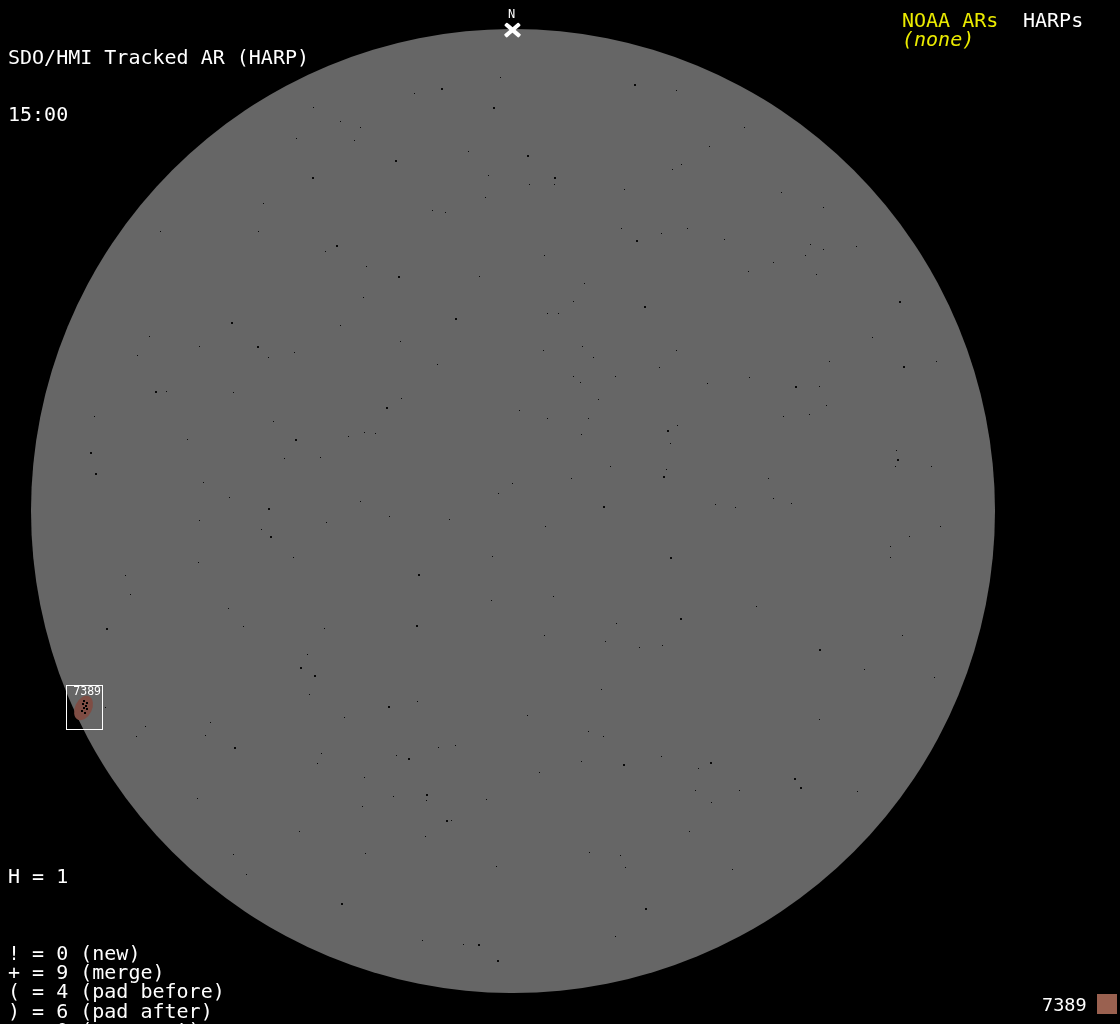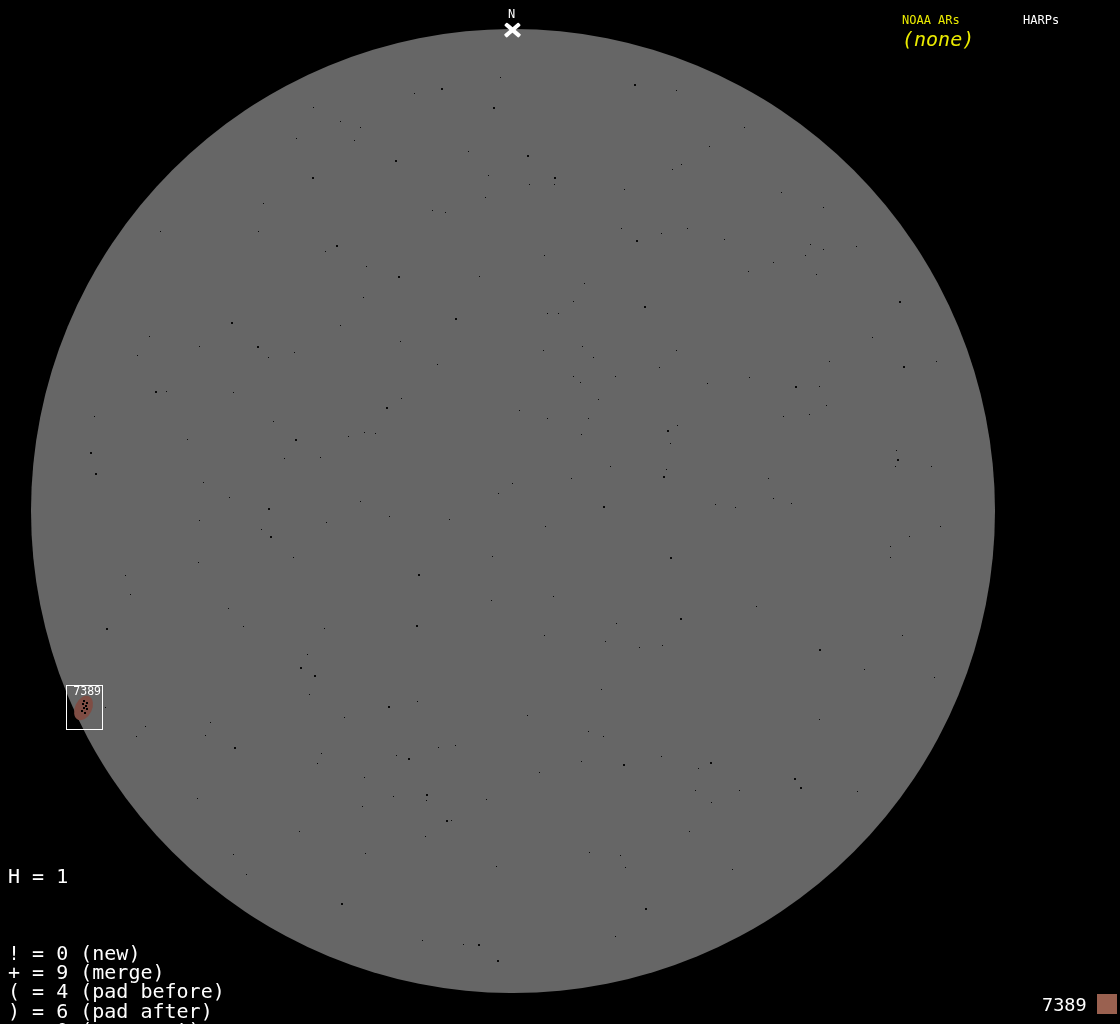--- a/index.html
+++ b/index.html
@@ -5,21 +5,21 @@
   html,body{margin:0;padding:0;background:var(--bg,#000);}
   #stage{
     position:relative;width:1120px;height:1024px;overflow:hidden;
     background:var(--bg,#000);color:var(--fg,#fff);
     font-family:"DejaVu Sans Mono","Liberation Mono",monospace;
   }
   .disk{position:absolute;border-radius:50%;background:var(--disk,#666);}
   .speck{position:absolute;background:var(--speck,#0a0a0a);}
   .title-block{position:absolute;left:8px;top:9px;font-size:20px;line-height:19.3px;white-space:pre;}
   .yellow{color:var(--accent,#ebeb00);}
-  .tr{position:absolute;top:11px;font-size:12px;line-height:19px;white-space:pre;}
+  .tr{position:absolute;top:11px;font-size:20px;line-height:19px;white-space:pre;}
   .tr2{position:absolute;top:30px;font-size:20px;line-height:19px;white-space:pre;}
   .north-label{position:absolute;font-size:12px;line-height:12px;color:var(--fg,#fff);}
   .north-cross{position:absolute;width:17px;height:15px;}
   .north-cross i{position:absolute;left:-1px;right:-1px;top:50%;height:4.4px;margin-top:-2.2px;background:var(--fg,#fff);border-radius:1px;}
   .north-cross i:first-child{transform:rotate(41deg);}
   .north-cross i:last-child{transform:rotate(-41deg);}
   .harp-box{position:absolute;border:1.5px solid var(--fg,#fff);box-sizing:border-box;}
   .harp-box-label{position:absolute;top:0px;right:1px;font-size:11.5px;line-height:11px;color:var(--fg,#fff);}
   .harp-blob{position:absolute;border-radius:50%;background:var(--blob,#7f4d44);}
   .spot{position:absolute;width:2px;height:2px;background:#000;}
@@ -263,20 +263,22 @@
       <div class="speck" style="left: 340px; top: 121px; width: 1px; height: 1px;"></div>
       <div class="speck" style="left: 582px; top: 346px; width: 1px; height: 1px;"></div>
       <div class="speck" style="left: 149px; top: 336px; width: 1px; height: 1px;"></div>
       <div class="speck" style="left: 616px; top: 623px; width: 1px; height: 1px;"></div>
       <div class="speck" style="left: 598px; top: 399px; width: 1px; height: 1px;"></div>
       <div class="speck" style="left: 233px; top: 392px; width: 1px; height: 1px;"></div>
       <div class="speck" style="left: 732px; top: 869px; width: 1px; height: 1px;"></div>
     </div>
 
   <div class="title-block">
+    <div>SDO/HMI Tracked AR (HARP)</div>
+    <div>15:00</div>
   </div>
 
   <div class="tr yellow" style="left:902px;">NOAA ARs</div>
   <div class="tr" style="left:1023px;">HARPs</div>
   <div class="tr2 yellow" style="left:902px;font-style:italic;">(none)</div>
 
   <div class="north-label" style="left: 508px; top: 8px;">N</div>
   <div class="north-cross" style="left: 504px; top: 22.5px;">
       <i></i>
       <i></i>

